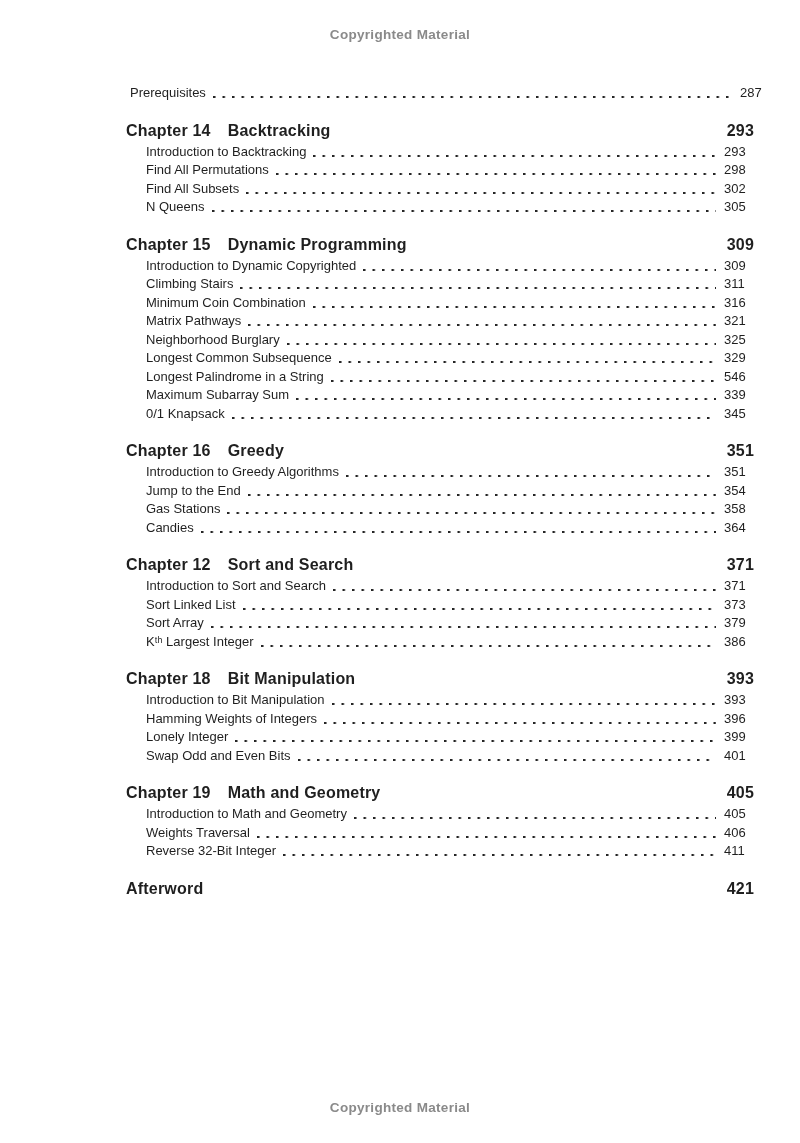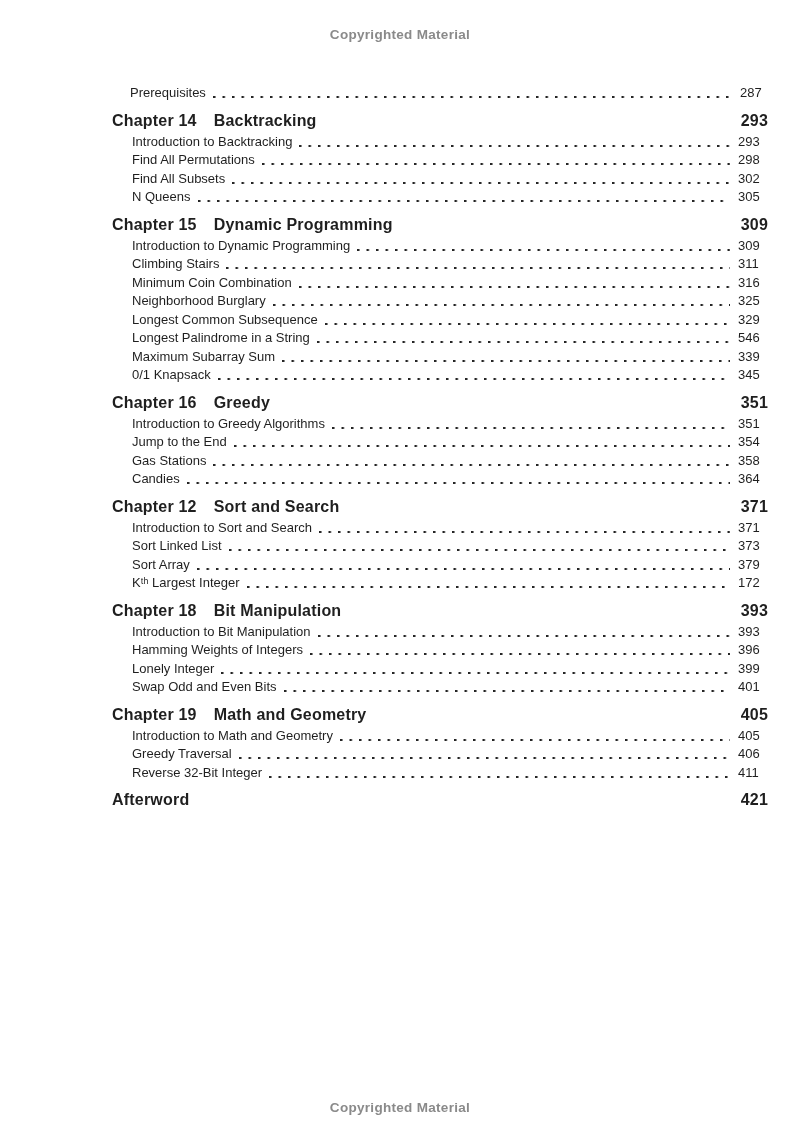--- a/index.html
+++ b/index.html
@@ -62,21 +62,21 @@
     background-repeat: repeat-x;
     background-position: left bottom;
   }
   .entry-page {
     flex: 0 0 auto;
     min-width: 30px;
     text-align: left;
     white-space: nowrap;
   }
 
-  .chapter-block { margin: 2px; }
+  .chapter-block { margin: 16px; }
   .chapter-row {
     display: flex;
     align-items: baseline;
     margin-top: 6px;
     font-size: 16px;
     font-weight: 700;
     line-height: 24px;
     letter-spacing: 0.2px;
     color: var(--ink, #1f1f1f);
   }
@@ -143,37 +143,42 @@
 
   <div class="chapter-block">
     <div class="chapter-row">
       <span class="chapter-label">Chapter 15</span>
       <span class="chapter-title">Dynamic Programming</span>
       <span class="chapter-spacer"></span>
       <span class="chapter-page">309</span>
     </div>
     <div class="chapter-entries">
   <div class="entry-row">
-    <span class="entry-title">Introduction to Dynamic Programming</span>
+    <span class="entry-title">Introduction to Dynamic Copyrighted</span>
     <span class="dots"></span>
     <span class="entry-page">309</span>
   </div>
 
   <div class="entry-row">
     <span class="entry-title">Climbing Stairs</span>
     <span class="dots"></span>
     <span class="entry-page">311</span>
   </div>
 
   <div class="entry-row">
     <span class="entry-title">Minimum Coin Combination</span>
     <span class="dots"></span>
     <span class="entry-page">316</span>
   </div>
 
+  <div class="entry-row">
+    <span class="entry-title">Matrix Pathways</span>
+    <span class="dots"></span>
+    <span class="entry-page">321</span>
+  </div>
 
   <div class="entry-row">
     <span class="entry-title">Neighborhood Burglary</span>
     <span class="dots"></span>
     <span class="entry-page">325</span>
   </div>
 
   <div class="entry-row">
     <span class="entry-title">Longest Common Subsequence</span>
     <span class="dots"></span>
@@ -256,21 +261,21 @@
 
   <div class="entry-row">
     <span class="entry-title">Sort Array</span>
     <span class="dots"></span>
     <span class="entry-page">379</span>
   </div>
 
   <div class="entry-row">
     <span class="entry-title">Kᵗʰ Largest Integer</span>
     <span class="dots"></span>
-    <span class="entry-page">172</span>
+    <span class="entry-page">386</span>
   </div>
 </div>
   </div>
 
   <div class="chapter-block">
     <div class="chapter-row">
       <span class="chapter-label">Chapter 18</span>
       <span class="chapter-title">Bit Manipulation</span>
       <span class="chapter-spacer"></span>
       <span class="chapter-page">393</span>
@@ -310,21 +315,21 @@
       <span class="chapter-page">405</span>
     </div>
     <div class="chapter-entries">
   <div class="entry-row">
     <span class="entry-title">Introduction to Math and Geometry</span>
     <span class="dots"></span>
     <span class="entry-page">405</span>
   </div>
 
   <div class="entry-row">
-    <span class="entry-title">Greedy Traversal</span>
+    <span class="entry-title">Weights Traversal</span>
     <span class="dots"></span>
     <span class="entry-page">406</span>
   </div>
 
   <div class="entry-row">
     <span class="entry-title">Reverse 32-Bit Integer</span>
     <span class="dots"></span>
     <span class="entry-page">411</span>
   </div>
 

